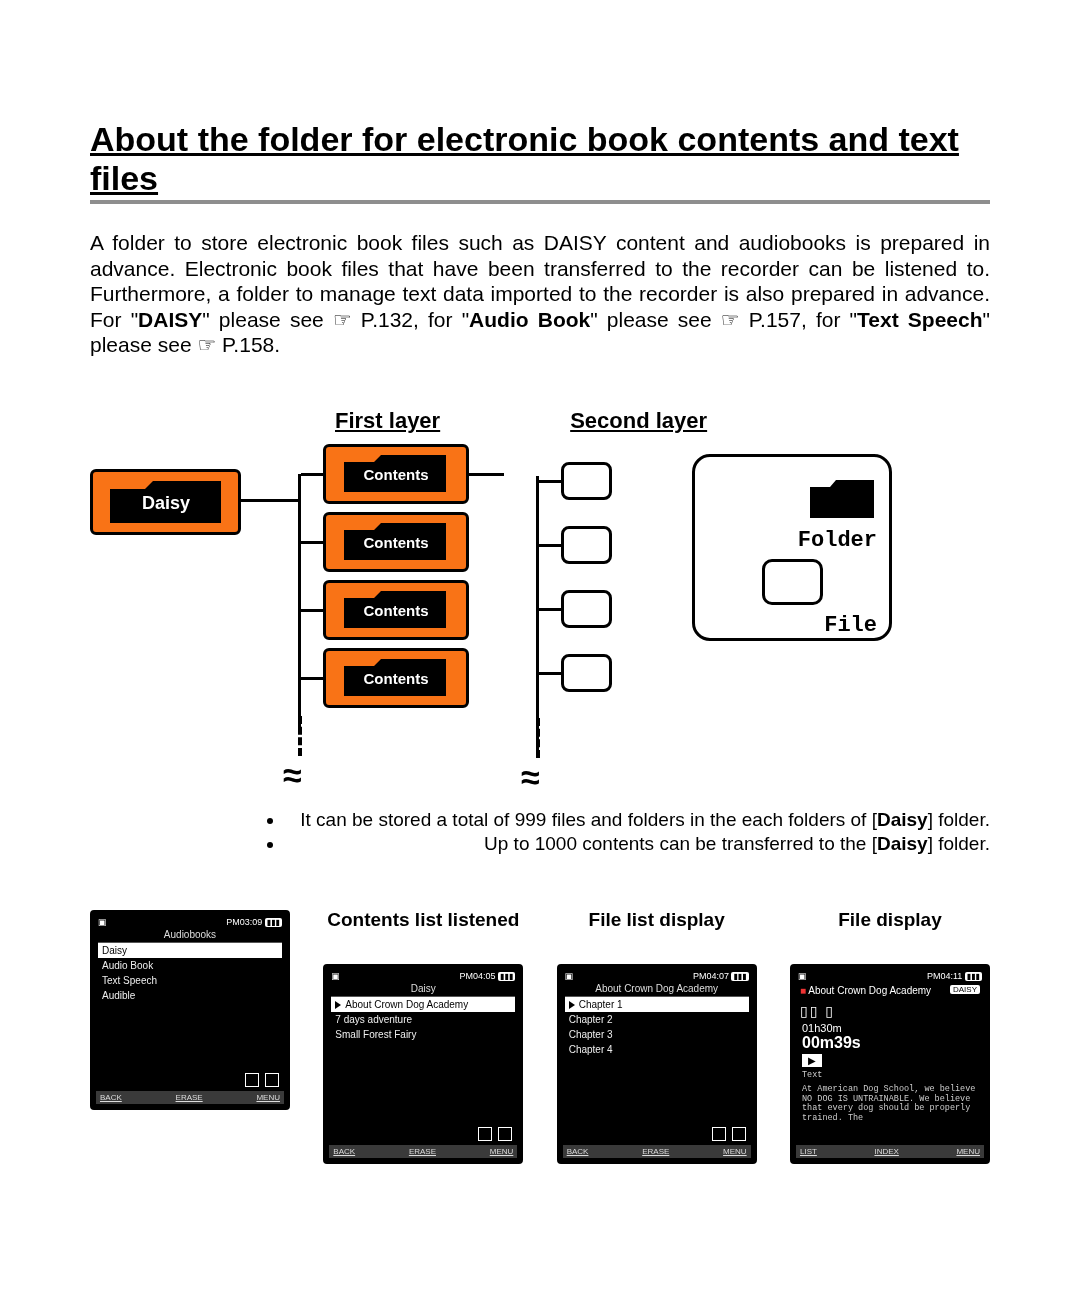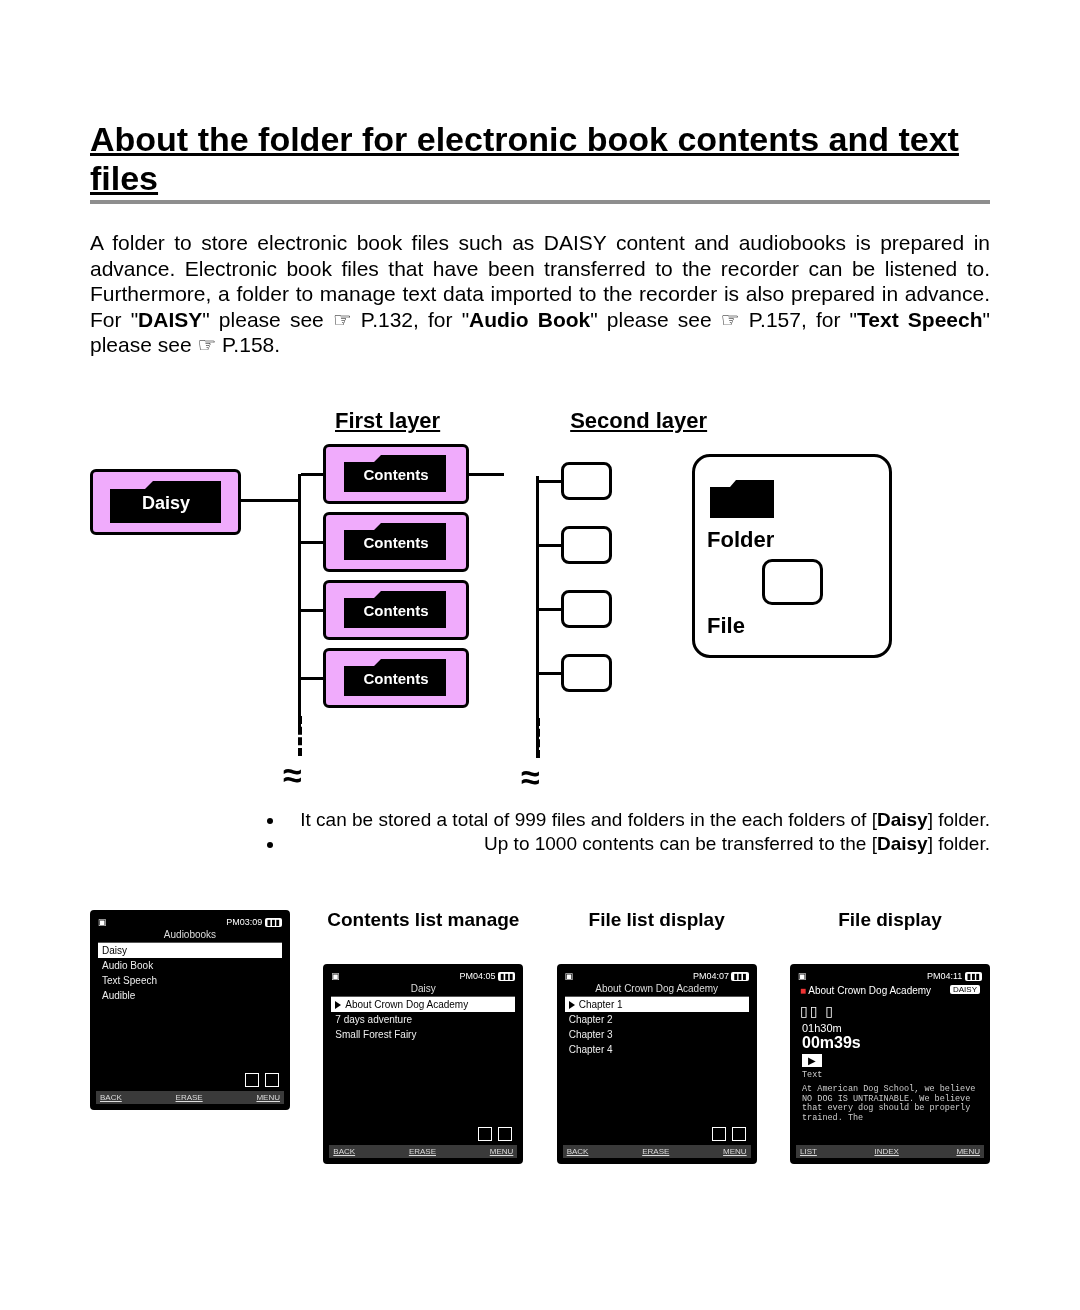--- a/index.html
+++ b/index.html
@@ -46,38 +46,39 @@
     text-decoration: underline;
     margin-bottom: 10px;
   }
   
   .folder-box {
     width: 120px;
     border: 3px solid #000;
     border-radius: 6px;
     padding: 5px 5px;
     text-align: center;
-    background: #f0abfc;
+    background: #f97316;
   }
   .folder-box svg { display:block; margin:auto; }
   .daisy-box { width:135px; }
   .contents-box { width:130px; }
   .file-box {
     width: 45px; height:32px;
     border:3px solid #000; border-radius:8px;
     background:#fff;
   }
 
   
   .legend-box {
     border:3px solid #000;
     border-radius:18px;
     width:170px;
-    padding:18px 12px 16px 12px;
-    text-align:left;
+    padding:18px 12px 0 12px;
+    text-align:right;
+    font-family:Liberation Mono, monospace;
   }
   .legend-box .folder-word, .legend-box .file-word { font-size:22px; font-weight:bold; }
   .legend-box .file-shape {
     width:55px;height:40px;border:3px solid #000;border-radius:10px;
     margin:6px auto 8px auto;
   }
 
   
   .conn-h { border-top:3px solid #000; height:0; }
   .conn-v { border-left:3px solid #000; width:0; }
@@ -271,21 +272,21 @@
           </div>
         <div class="bottombar">
             <span>BACK</span>
             <span>ERASE</span>
             <span>MENU</span>
           </div>
       </div>
     </div>
 
     <div class="display-col">
-      <div class="display-title">Contents list manage</div>
+      <div class="display-title">Contents list listened</div>
       <div class="screen">
         <div class="status">
             <span>▣</span>
             <span><span>PM04:05</span> <span class="batt">▮▮▮</span></span>
           </div>
         <div class="sc-title">Daisy</div>
         <div class="row sel"><span class="tri"></span><span>About Crown Dog Academy</span></div>
         <div class="row">7 days adventure</div>
         <div class="row">Small Forest Fairy</div>
         <div class="bottomicons">

